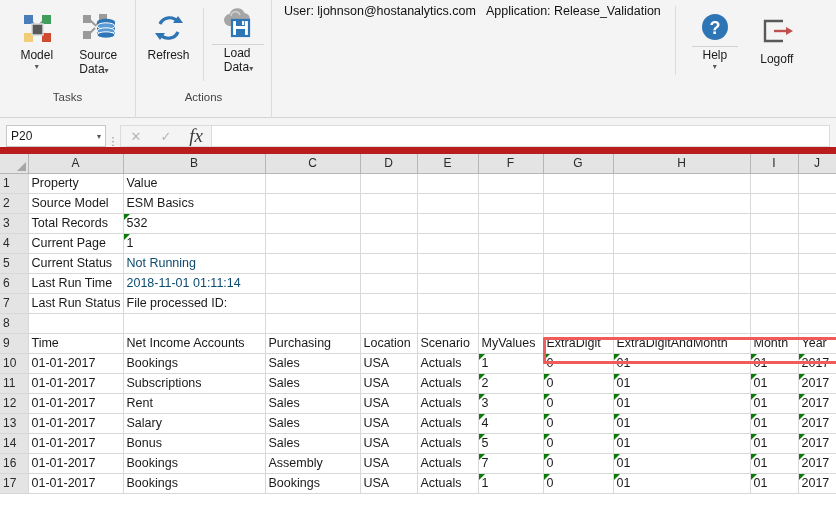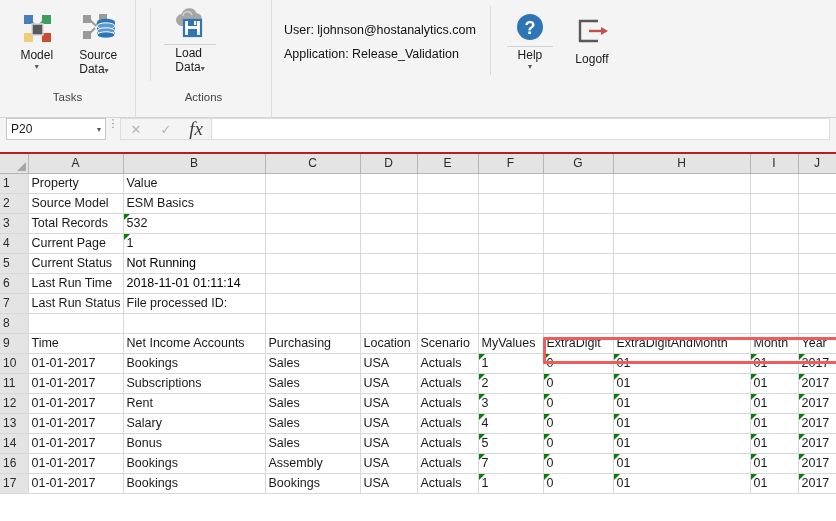--- a/index.html
+++ b/index.html
@@ -85,40 +85,40 @@
     margin: 4px 8px 8px 8px;
     align-self: stretch;
   }
   .hr-sep {
     width: 52px; height: 1px; background: #d2d2d2; margin: 2px auto 1px auto;
   }
 
   
   .infoblock {
     display: flex;
-    flex-direction: column;
+    flex-direction: row;
     justify-content: center;
     gap: 10px;
     padding: 4px 12px 10px 12px;
     font-size: 12.5px;
     color: #111;
     height: 100%;
     box-sizing: border-box;
   }
   .infoblock div { white-space: nowrap; }
 
   
   .fbar {
     height: 36px;
     background: #f4f4f4;
     display: flex;
-    align-items: flex-start;
+    align-items: flex-end;
     padding: 0 6px;
     box-sizing: border-box;
-    border-bottom: 2px solid #b91c1c;
+    border-bottom: 7px solid #b91c1c;
   }
   .namebox {
     width: 100px; height: 22px;
     background: #fff;
     border: 1px solid #c8c8c8;
     display: flex; align-items: center;
     padding: 0 4px;
     box-sizing: border-box;
     font-size: 12px;
     color: #1a1a1a;
@@ -205,21 +205,21 @@
   td.rowhdr {
     background: #e4e4e4;
     text-align: center;
     color: #2a2a2a;
     font-size: 12px;
     border-right: 1px solid #b6b6b6;
     border-bottom: 1px solid #c4c4c4;
     width: 28px;
   }
   td.bold { font-weight: bold; }
-  td.gray { color: #000000; }
+  td.gray { color: #0c4a6e; }
   .flagcell::before {
     content: "";
     position: absolute;
     left: 0; top: 0;
     width: 0; height: 0;
     border-left: 6px solid #0a7a0a;
     border-bottom: 6px solid transparent;
   }
   .hdrow td { font-weight: bold; }
 
@@ -295,20 +295,31 @@
             <span>Source</span><br>
             <span>Data</span><span style="font-size:8px;color:#555;">▾</span>
           </div>
         </div>
       </div>
       <div class="rgroup-label">Tasks</div>
     </div>
 
     <div class="rgroup" style="width:135px;">
       <div class="rgroup-body">
+        <div class="rbtn">
+          <div class="ricon">
+            <svg width="34" height="34" viewBox="0 0 34 34">
+              <path d="M26 11 A10.5 10.5 0 0 0 8 13" fill="none" stroke="#2e75b6" stroke-width="3.2"></path>
+              <path d="M8 23 A10.5 10.5 0 0 0 26 21" fill="none" stroke="#2e75b6" stroke-width="3.2"></path>
+              <polygon points="26,5 31,12 21,12" fill="#2e75b6"></polygon>
+              <polygon points="8,29 3,22 13,22" fill="#2e75b6"></polygon>
+            </svg>
+          </div>
+          <div class="rlabel">Refresh</div>
+        </div>
 
         <div class="divider-v"></div>
 
         <div class="rbtn">
           <div class="ricon" style="height:34px;">
             <svg width="40" height="34" viewBox="0 0 40 34">
               <path d="M11 18 a6 6 0 0 1 0.6 -11.9 a8 8 0 0 1 15 -1.2 a6.4 6.4 0 0 1 5.4 6.4 a6 6 0 0 1 -5.6 6.7 z" fill="#a6a6a6"></path>
               <path d="M13 8 a4.6 4.6 0 0 1 9 -1" fill="none" stroke="#d0d0d0" stroke-width="1.4"></path>
               <rect x="14" y="12" width="17" height="16" fill="#ffffff" stroke="#2e75b6" stroke-width="2.2"></rect>
               <rect x="18" y="12" width="9" height="6" fill="#2e75b6"></rect>

